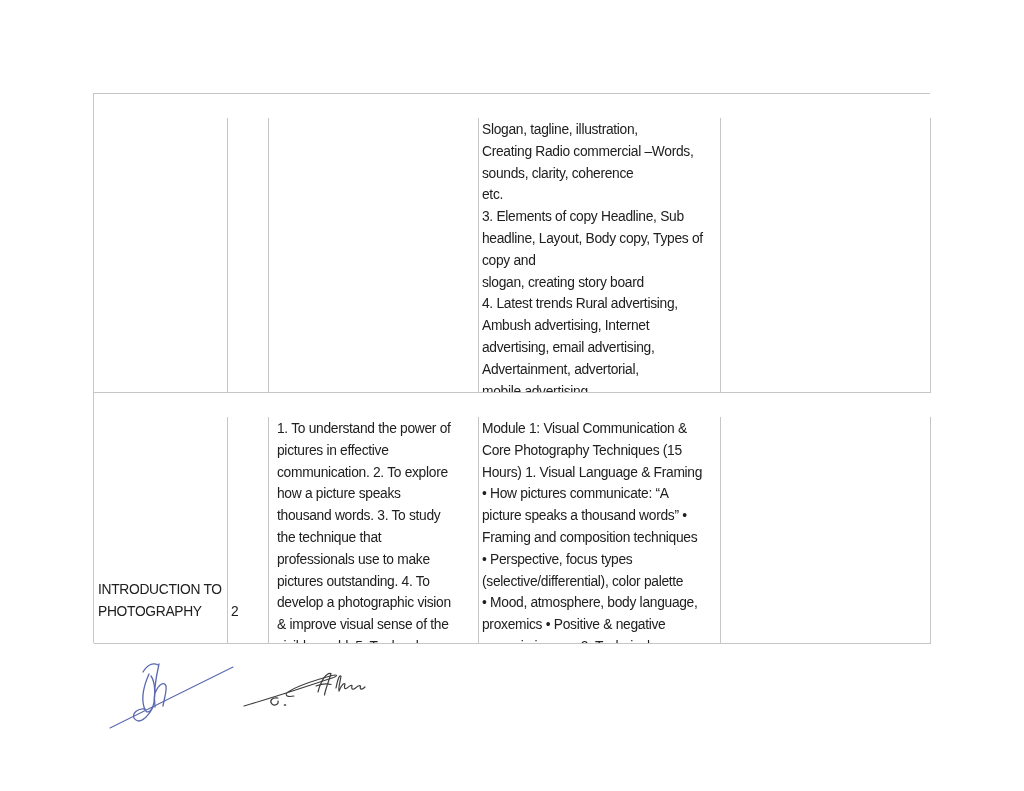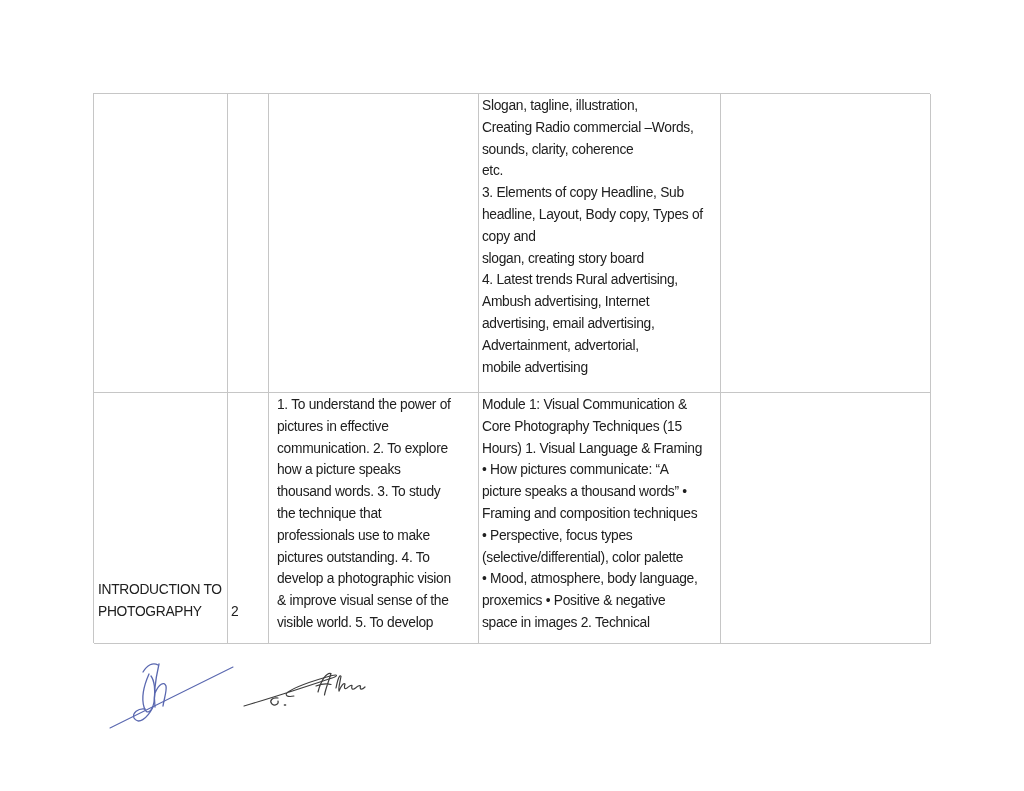--- a/index.html
+++ b/index.html
@@ -30,20 +30,21 @@
   }
   .cell {
     border-right: 1px solid #c6c6c6;
     border-bottom: 1px solid #c6c6c6;
     box-sizing: border-box;
     overflow: hidden;
     display: flex;
     flex-direction: column;
     justify-content: flex-start;
     padding: 1px 3px 2px 4px;
+    margin-top: 24px;
   }
   .cell.vbottom { justify-content: flex-end; padding-bottom: 20px; }
   .cell.pad-l8 { padding-left: 8px; }
   .cell.pad-l3 { padding-left: 3px; }
   .txt {
     white-space: pre-line;
     font-size: 13.8px;
     line-height: 21.8px;
     letter-spacing: -0.3px;
     color: #202020;

